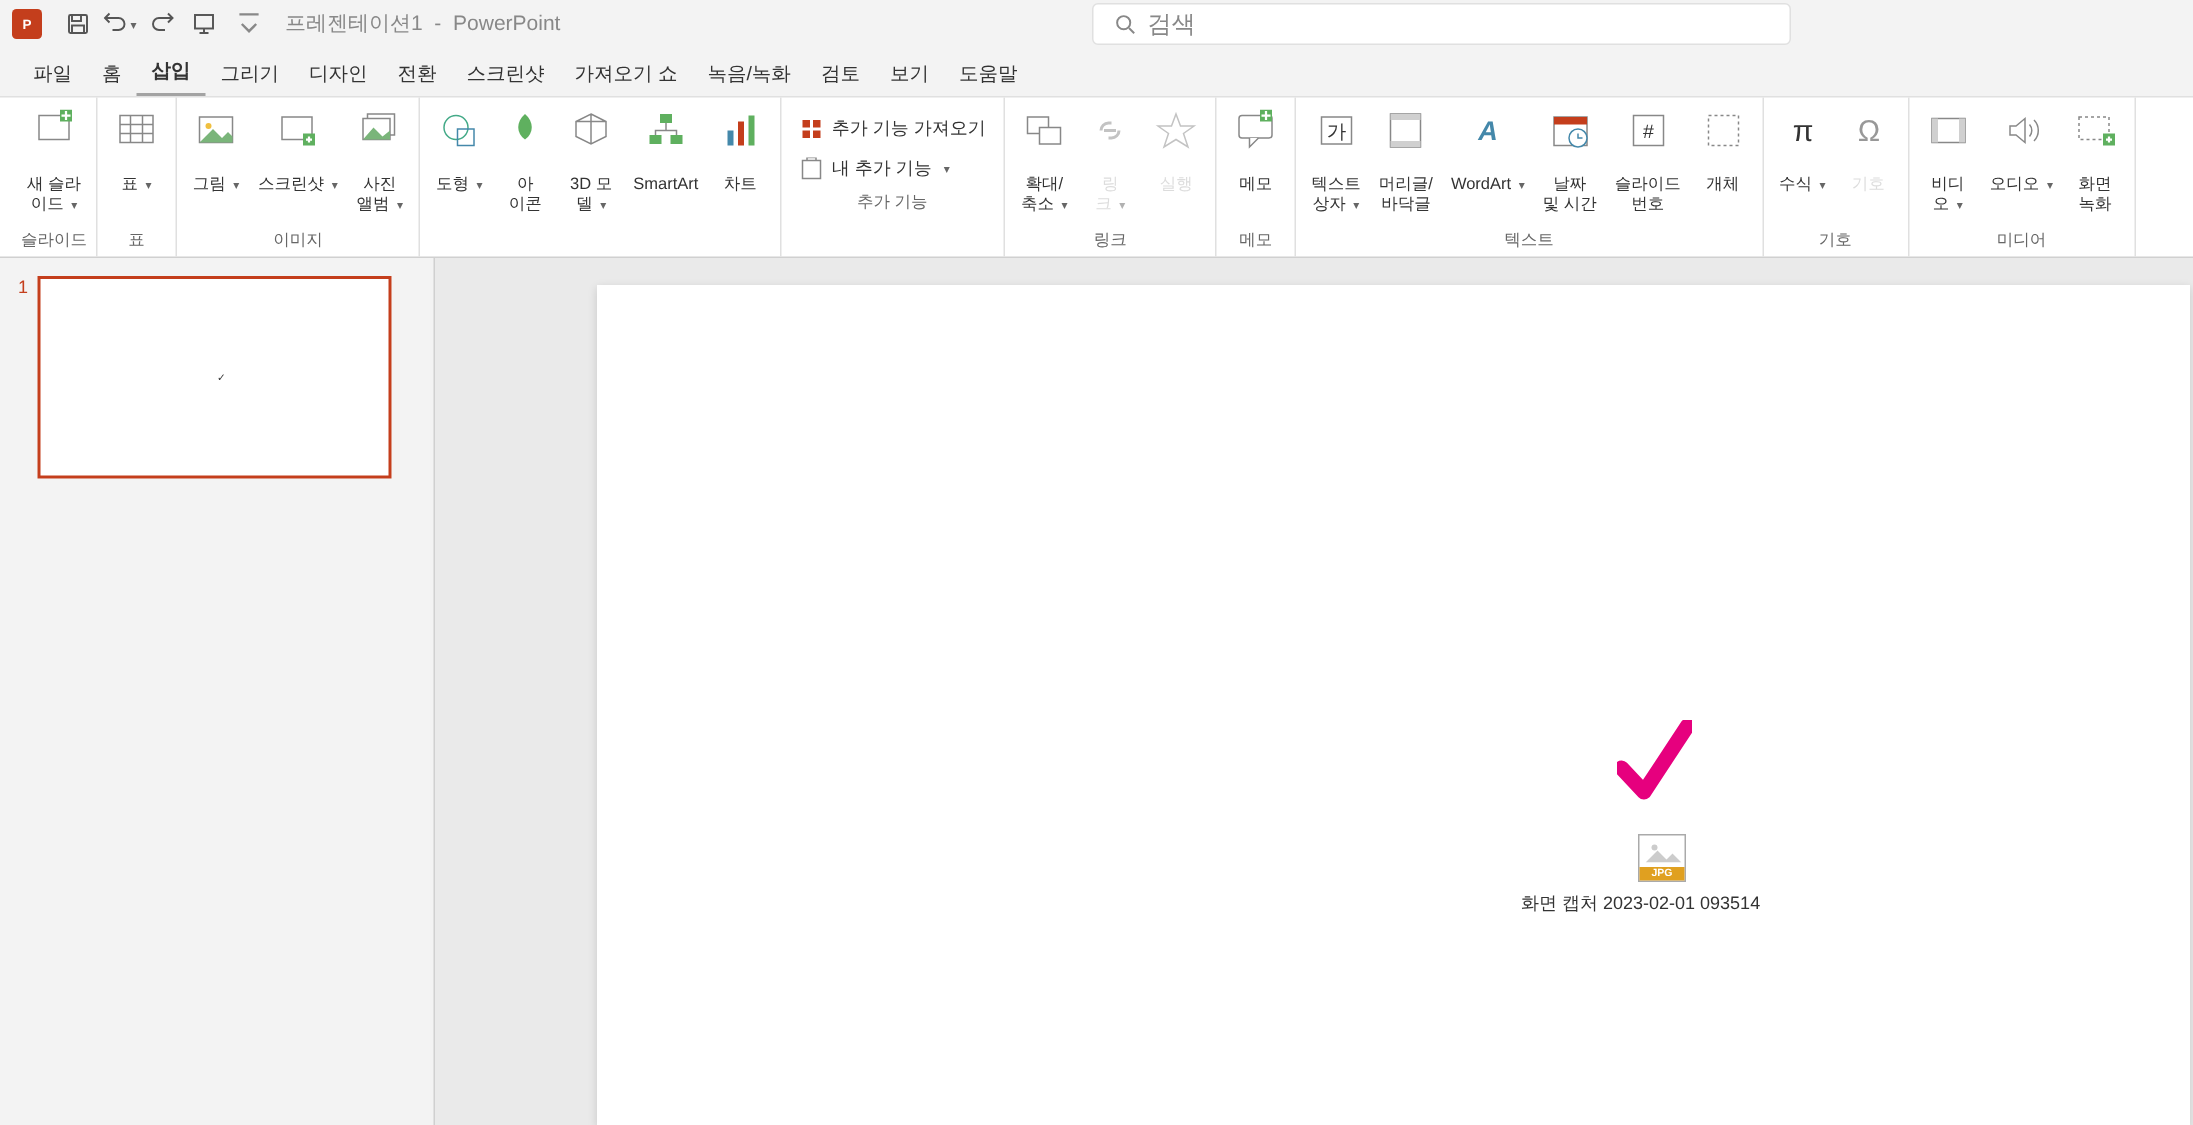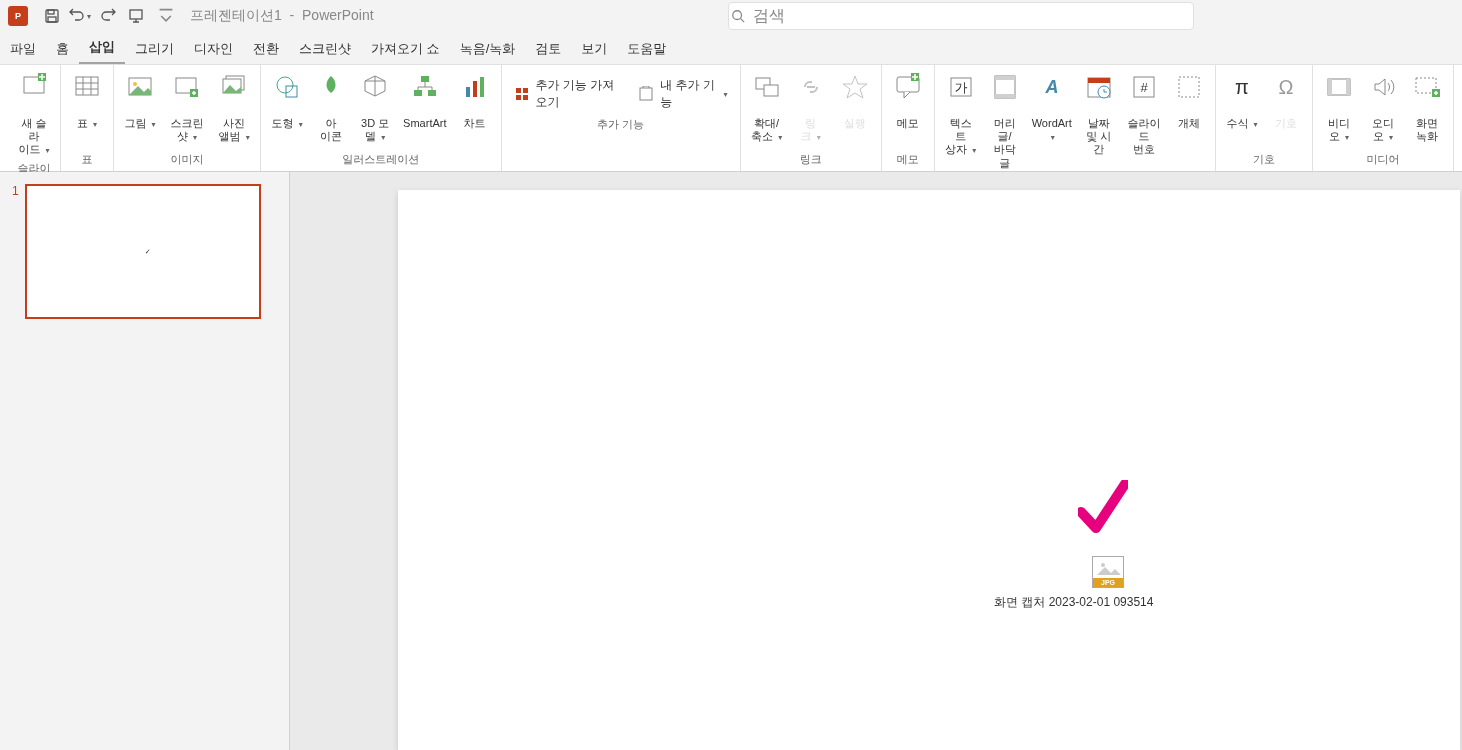--- a/index.html
+++ b/index.html
@@ -5,56 +5,56 @@
 * { margin: 0; padding: 0; box-sizing: border-box; font-family: "Malgun Gothic", "Segoe UI", sans-serif; }
 body { background: #f3f3f3; width: 1462px; height: 750px; overflow: hidden; }
 
 
 .title-bar { height: 32px; display: flex; align-items: center; padding: 0 8px; background: #f3f3f3; }
 .app-icon { width: 20px; height: 20px; background: #c43e1c; border-radius: 3px; display: flex; align-items: center; justify-content: center; color: #fff; font-size: 9px; font-weight: bold; margin-right: 10px; }
 .qat-btn { width: 24px; height: 24px; display: flex; align-items: center; justify-content: center; color: #555; margin: 0 2px; cursor: pointer; }
 .qat-btn svg { width: 16px; height: 16px; }
 .qat-more { margin-left: 4px; margin-right: 12px; }
 .title-text { color: #888; font-size: 14px; }
-.search-box { margin-left: auto; margin-right: 260px; width: 466px; height: 28px; background: #fff; border: 1px solid #e0e0e0; border-radius: 4px; display: flex; align-items: center; padding: 0 2px; color: #888; }
+.search-box { margin-left: auto; margin-right: 260px; width: 466px; height: 28px; background: #fff; border: 1px solid #e0e0e0; border-radius: 4px; display: flex; align-items: center; padding: 0 14px; color: #888; }
 .search-box svg { width: 14px; height: 14px; margin-right: 8px; }
 
 
-.tabs { height: 32px; display: flex; align-items: flex-end; padding: 0 0; background: #f3f3f3; }
+.tabs { height: 32px; display: flex; align-items: flex-end; padding: 0 12px; background: #f3f3f3; }
 .tab { padding: 6px 10px; font-size: 13px; color: #333; cursor: pointer; }
 .tab.active { font-weight: bold; border-bottom: 2px solid #a3a3a3; }
 
 
 .ribbon { height: 108px; background: #fff; border-top: 1px solid #e0e0e0; border-bottom: 1px solid #d0d0d0; display: flex; padding: 0 8px; }
 .ribbon-group { display: flex; flex-direction: column; border-right: 1px solid #e0e0e0; padding: 4px 6px 0; }
 .group-items { flex: 1; display: flex; align-items: flex-start; gap: 4px; }
 .group-label { text-align: center; font-size: 11px; color: #666; padding: 2px 0 4px; }
 .ribbon-btn { display: flex; flex-direction: column; align-items: center; justify-content: flex-start; padding: 2px 4px; min-width: 40px; cursor: pointer; }
 .ribbon-btn .icon-box { width: 32px; height: 32px; display: flex; align-items: center; justify-content: center; }
 .ribbon-btn .label { font-size: 11px; color: #333; text-align: center; line-height: 1.2; margin-top: 14px; }
 .ribbon-btn.disabled .label, .ribbon-btn.disabled svg { color: #bbb; opacity: 0.5; }
-.small-row { display: flex; flex-direction: row; gap: 2px; padding-top: 4px; }
+.small-row { display: flex; flex-direction: column; gap: 2px; padding-top: 4px; }
 .small-btn { display: flex; align-items: center; font-size: 12px; color: #333; padding: 4px 6px; cursor: pointer; gap: 6px; }
 .small-btn .sicon { width: 16px; height: 16px; display: flex; align-items: center; justify-content: center; }
 .caret { font-size: 8px; color: #666; margin-left: 2px; }
 
 
 .workspace { display: flex; height: calc(750px - 172px); background: #eaeaea; }
 .thumbnail-pane { width: 290px; background: #f3f3f3; border-right: 1px solid #d0d0d0; padding: 12px; display: flex; }
 .slide-num { font-size: 12px; color: #c43e1c; margin-right: 6px; }
 .thumb { width: 236px; height: 135px; background: #fff; border: 2px solid #c43e1c; position: relative; }
 .thumb-dot { position: absolute; left: 118px; top: 62px; font-size: 7px; color: #333; }
 .canvas-area { flex: 1; position: relative; background: #eaeaea; padding: 18px 0 0 108px; }
 .slide-canvas { width: 1062px; height: 560px; background: #fff; box-shadow: 0 2px 6px rgba(0,0,0,0.15); position: relative; }
 .checkmark { position: absolute; left: 680px; top: 290px; }
 .checkmark svg { width: 50px; height: 56px; }
 .jpg-placeholder { position: absolute; left: 694px; top: 366px; width: 32px; height: 32px; border: 1px solid #aaa; background: #fff; display: flex; flex-direction: column; align-items: center; justify-content: flex-end; }
 .jpg-placeholder .jpg-badge { background: #e0a020; color: #fff; font-size: 7px; font-weight: bold; padding: 1px 2px; width: 100%; text-align: center; }
 .jpg-placeholder .mtn { position: absolute; top: 4px; left: 4px; right: 4px; height: 14px; }
-.img-caption { position: absolute; left: 596px; top: 404px; font-size: 12px; color: #333; white-space: nowrap; }
+.img-caption { position: absolute; left: 616px; top: 404px; font-size: 12px; color: #333; white-space: nowrap; }
 </style>
 </head>
 <body>
 
 <div class="title-bar">
   <div class="app-icon">P</div>
   <div class="qat-btn">
     <svg viewBox="0 0 16 16" fill="none" stroke="#555" stroke-width="1.3">
         <rect x="2" y="2" width="12" height="12" rx="1"></rect>
         <rect x="4" y="2" width="6" height="4"></rect>
@@ -219,21 +219,20 @@
           <div class="icon-box">
             <svg width="28" height="28" viewBox="0 0 28 28">
               <rect x="5" y="14" width="4" height="10" fill="#48a"></rect>
               <rect x="12" y="8" width="4" height="16" fill="#c43e1c"></rect>
               <rect x="19" y="4" width="4" height="20" fill="#5fb05f"></rect>
             </svg>
           </div>
           <div class="label">차트</div>
         </div>
       </div>
-      <div class="group-label">일러스트레이션</div>
     </div>
     <div class="ribbon-group">
       <div class="small-row">
         <div class="small-btn">
           <span class="sicon">
             <svg width="16" height="16" viewBox="0 0 16 16">
               <rect x="2" y="2" width="5" height="5" fill="#c43e1c"></rect>
               <rect x="9" y="2" width="5" height="5" fill="#c43e1c"></rect>
               <rect x="2" y="9" width="5" height="5" fill="#c43e1c"></rect>
               <rect x="9" y="9" width="5" height="5" fill="#c43e1c"></rect>

